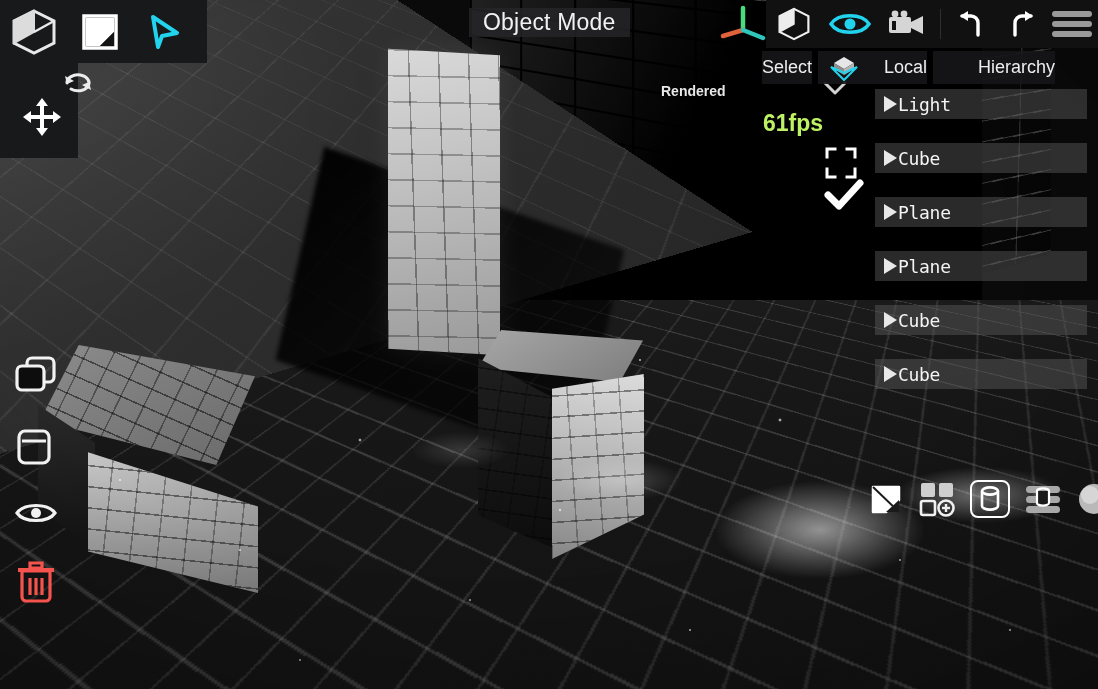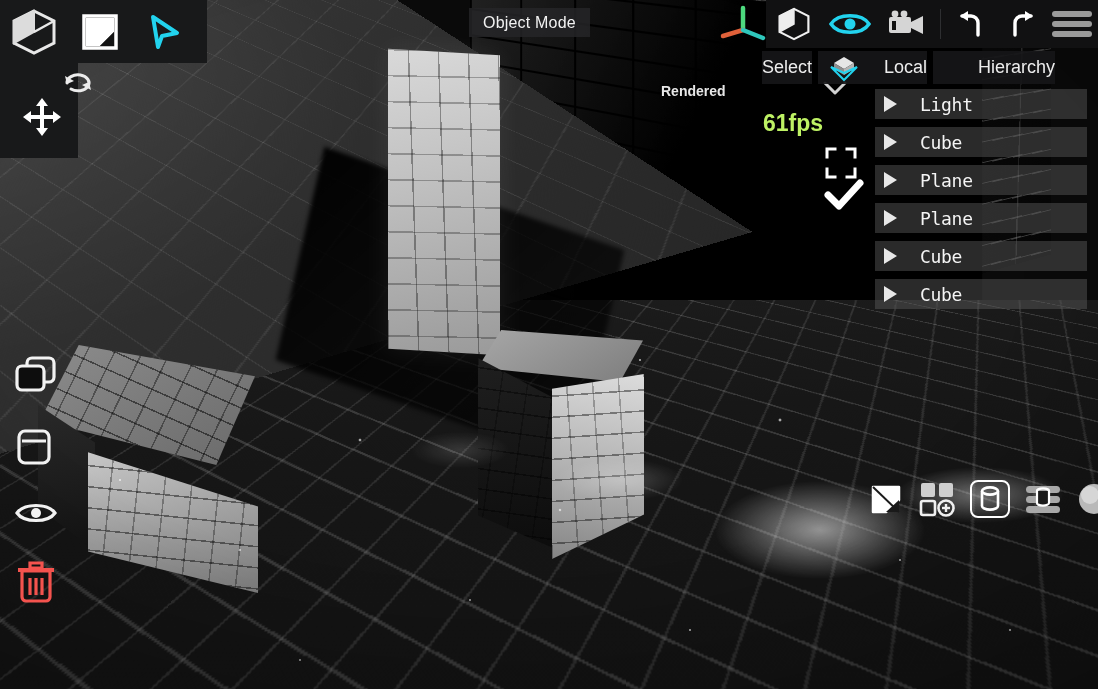--- a/index.html
+++ b/index.html
@@ -165,21 +165,21 @@
   }
   #top-left-sub{
     position:absolute;left:0;top:63px;width:78px;height:95px;
     background:#18191a;
   }
   .tool-ic{display:flex;align-items:center;justify-content:center;cursor:pointer;}
 
   #mode-pill{
     position:absolute;left:469px;top:8px;height:29px;padding:0 14px;
     display:flex;align-items:center;justify-content:center;
-    background:rgba(38,38,40,.82);color:#f2f2f2;font-size:16px;letter-spacing:.2px;
+    background:rgba(38,38,40,.82);color:#f2f2f2;font-size:23px;letter-spacing:.2px;
   }
 
   #gizmo{position:absolute;left:706px;top:2px;width:74px;height:46px;}
 
   #top-right-bar{
     position:absolute;left:766px;top:0;width:332px;height:48px;
     background:#111112;display:flex;align-items:center;
   }
   .divider-v{width:1px;height:30px;background:#2e2f31;margin:0 6px;}
 
@@ -189,21 +189,21 @@
     display:flex;align-items:center;justify-content:center;cursor:pointer;
   }
   #chip-select{width:96px;}
   #chip-local{width:162px;margin-left:6px;display:flex;align-items:center;gap:24px;padding-left:10px;justify-content:flex-start;}
   #chip-hier{width:140px;margin-left:6px;padding-left:45px;}
 
   #hierarchy{
     position:absolute;left:875px;top:89px;width:212px;
   }
   .h-row{
-    height:30px;margin-bottom:8px;display:flex;align-items:center;gap:23px;padding-left:9px;
+    height:30px;margin-bottom:24px;display:flex;align-items:center;gap:1px;padding-left:9px;
     background:rgba(92,92,92,.46);cursor:pointer;text-align:center;
   }
   .h-row .tri{
     width:0;height:0;border-left:13px solid #e8e8e8;
     border-top:8px solid transparent;border-bottom:8px solid transparent;
   }
   .h-row .nm{color:#f4f4f4;font-size:18px;font-family:"DejaVu Sans Mono", monospace;letter-spacing:-.3px;}
   .h-row.dim .tri{border-left-color:#c9c9c9;opacity:.62;}
   .h-row.dim .nm{color:#8d8d8d;}
 

